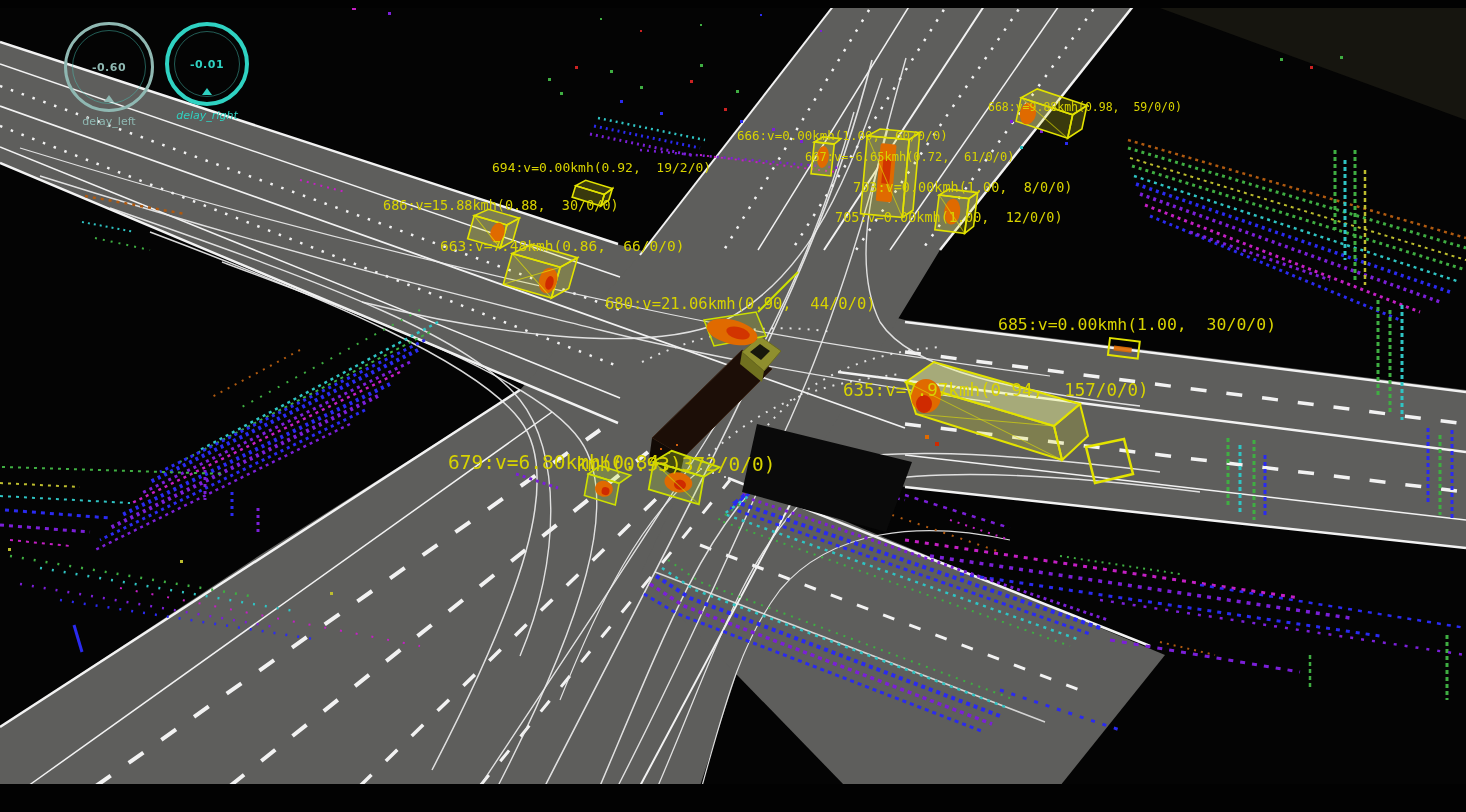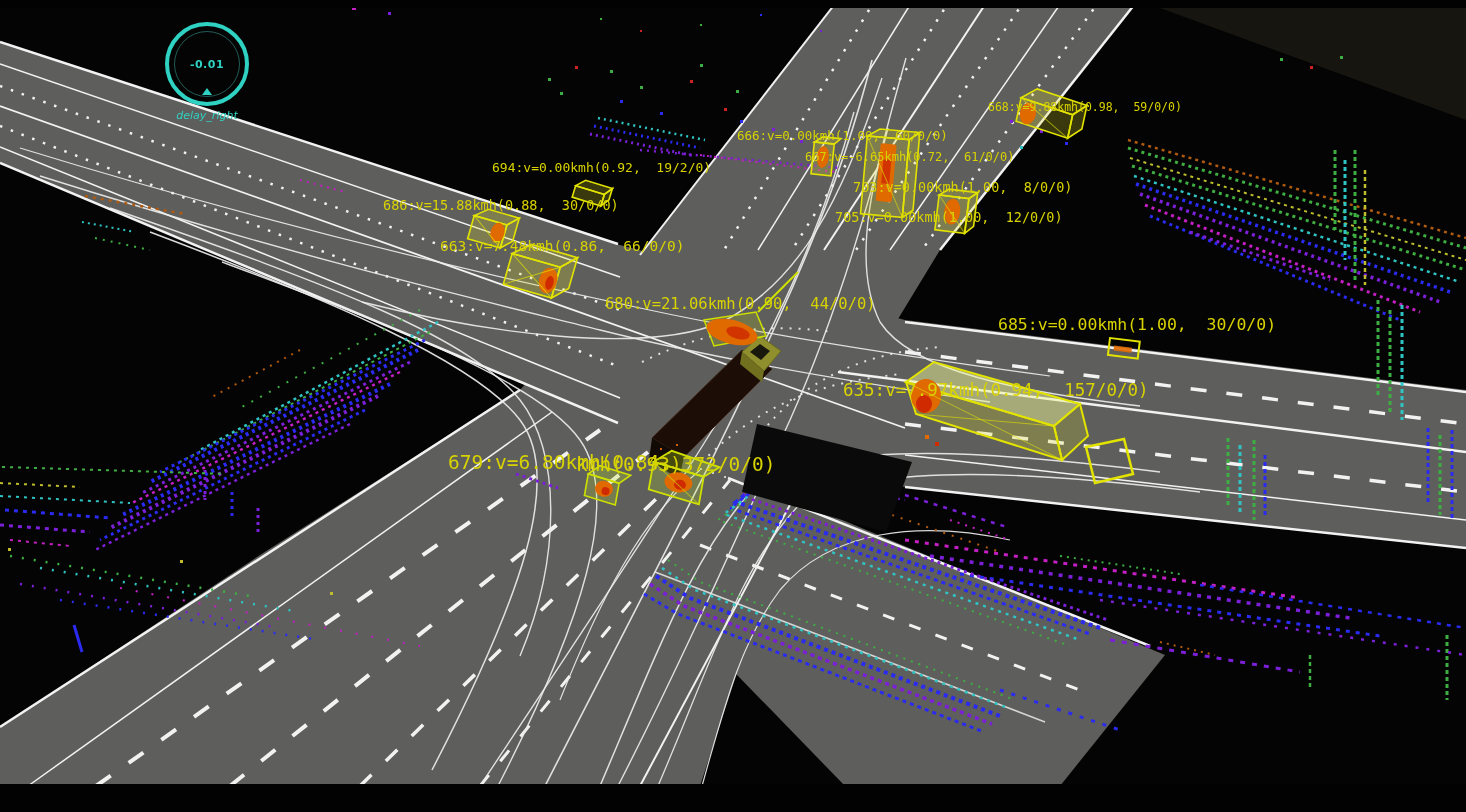--- a/index.html
+++ b/index.html
@@ -387,20 +387,27 @@
     <text class="tlabel" x="998" y="330" font-size="16.5">685:v=0.00kmh(1.00,  30/0/0)</text>
     <text class="tlabel" x="843" y="396" font-size="17.5">635:v=7.97kmh(0.94,  157/0/0)</text>
     <text class="tlabel" x="448" y="469" font-size="19.5">679:v=6.80kmh(0.84,</text>
     <text class="tlabel" x="576" y="471" font-size="19.5">kmh(0.93)372/0/0)</text>
   </g>
 
   <rect x="0" y="0" width="1466" height="8" fill="#020202"></rect>
   <rect x="0" y="784" width="1466" height="28" fill="#020202"></rect>
 </svg>
 
+  <div class="gauge" id="gaugeL" style="left:64px; top:22px; width:90px;">
+    <div class="ring">
+      <span class="gval">-0.60</span>
+      <div class="gptr"></div>
+    </div>
+    <div class="glab">delay_left</div>
+  </div>
 
   <div class="gauge" id="gaugeR" style="left:165px; top:22px; width:84px;">
     <div class="ring">
       <span class="gval">-0.01</span>
       <div class="gptr"></div>
     </div>
     <div class="glab">delay_right</div>
   </div>
 </div>
 

